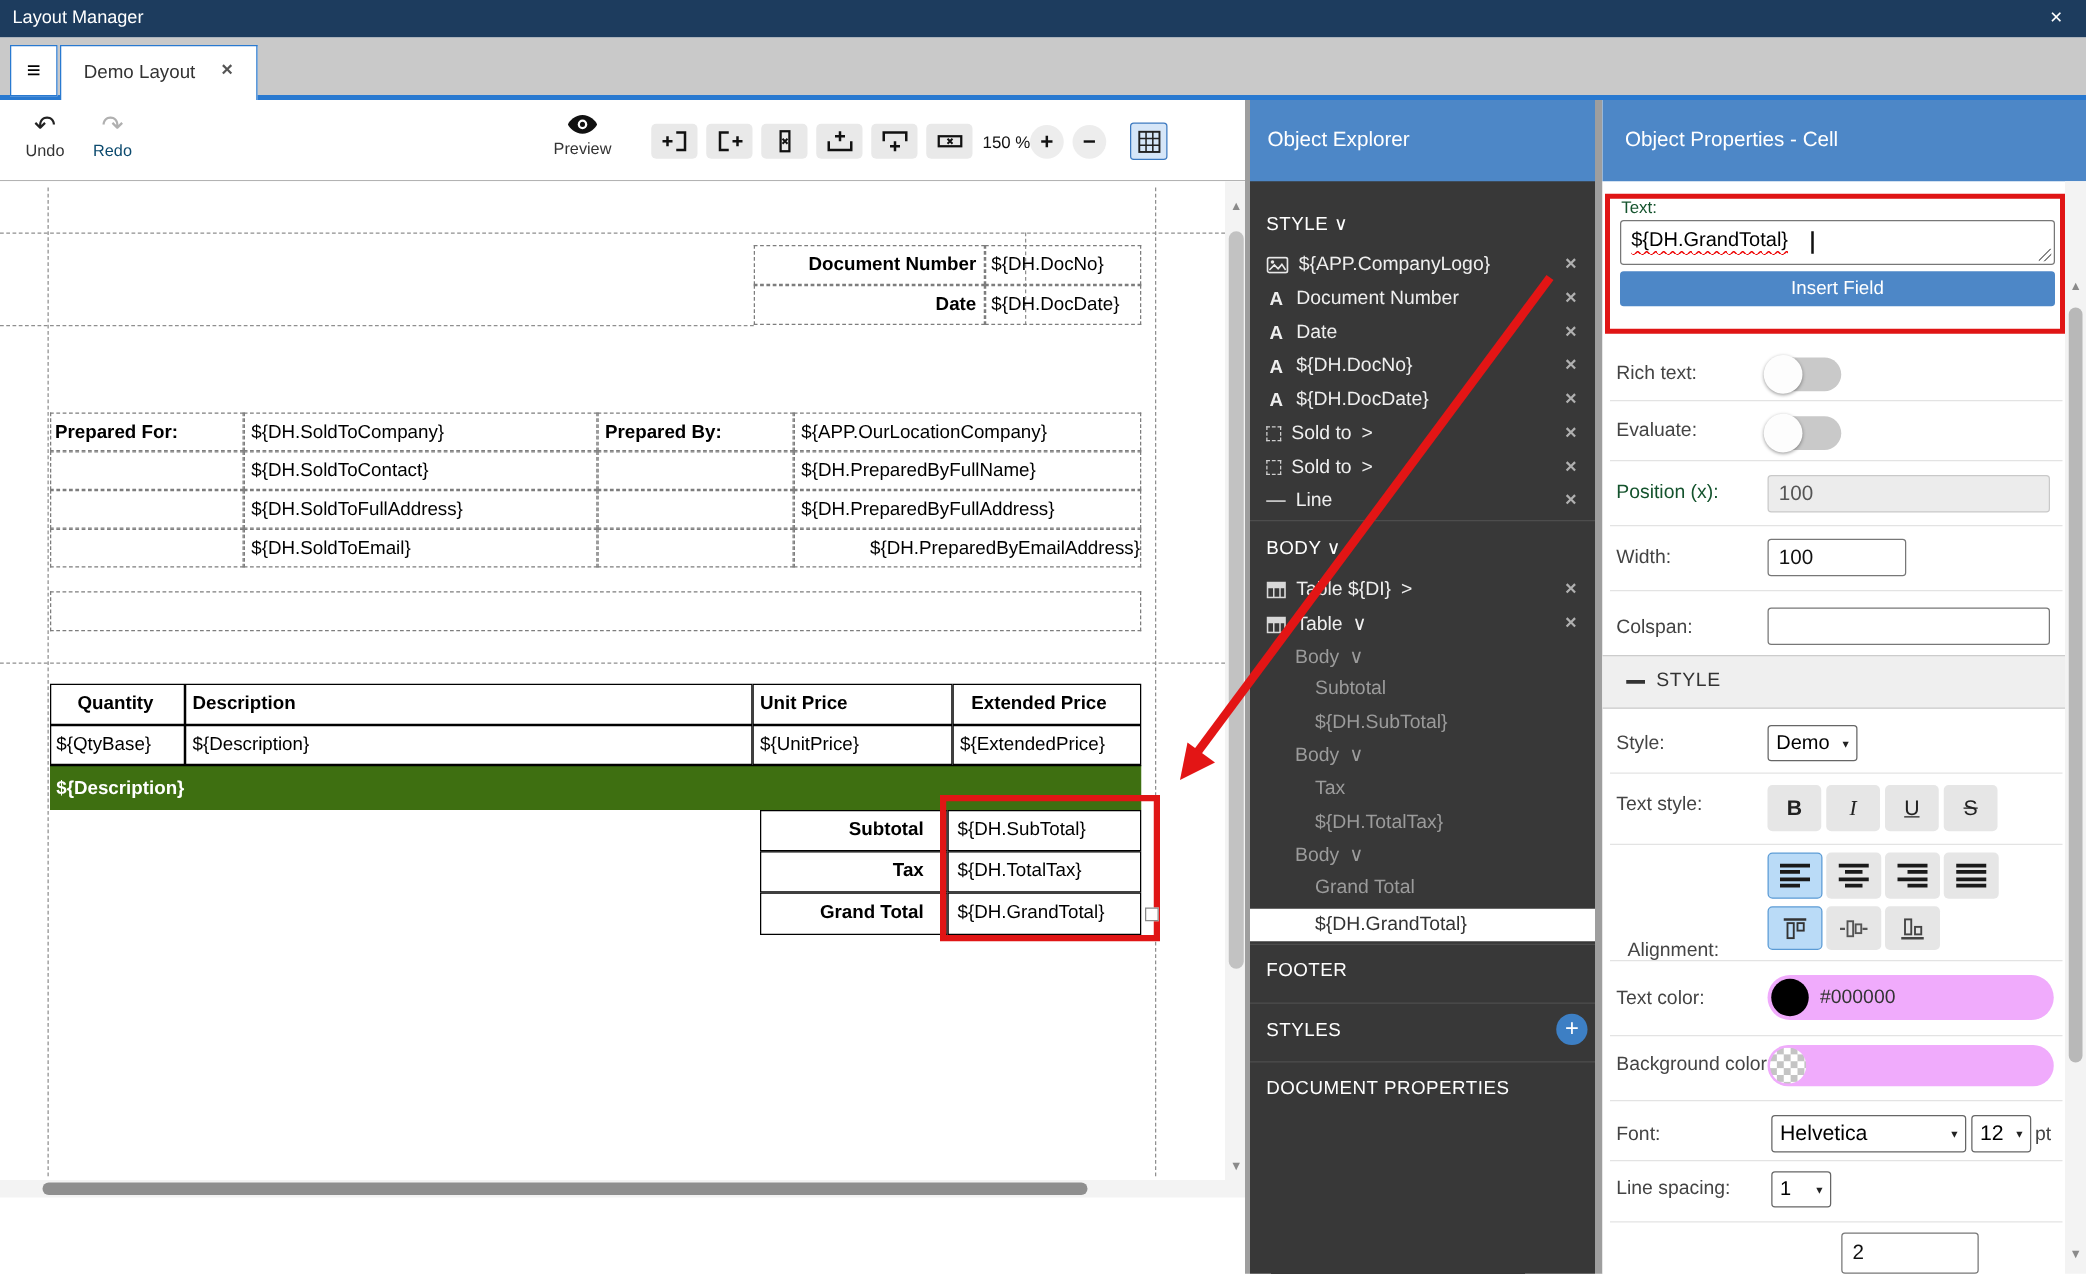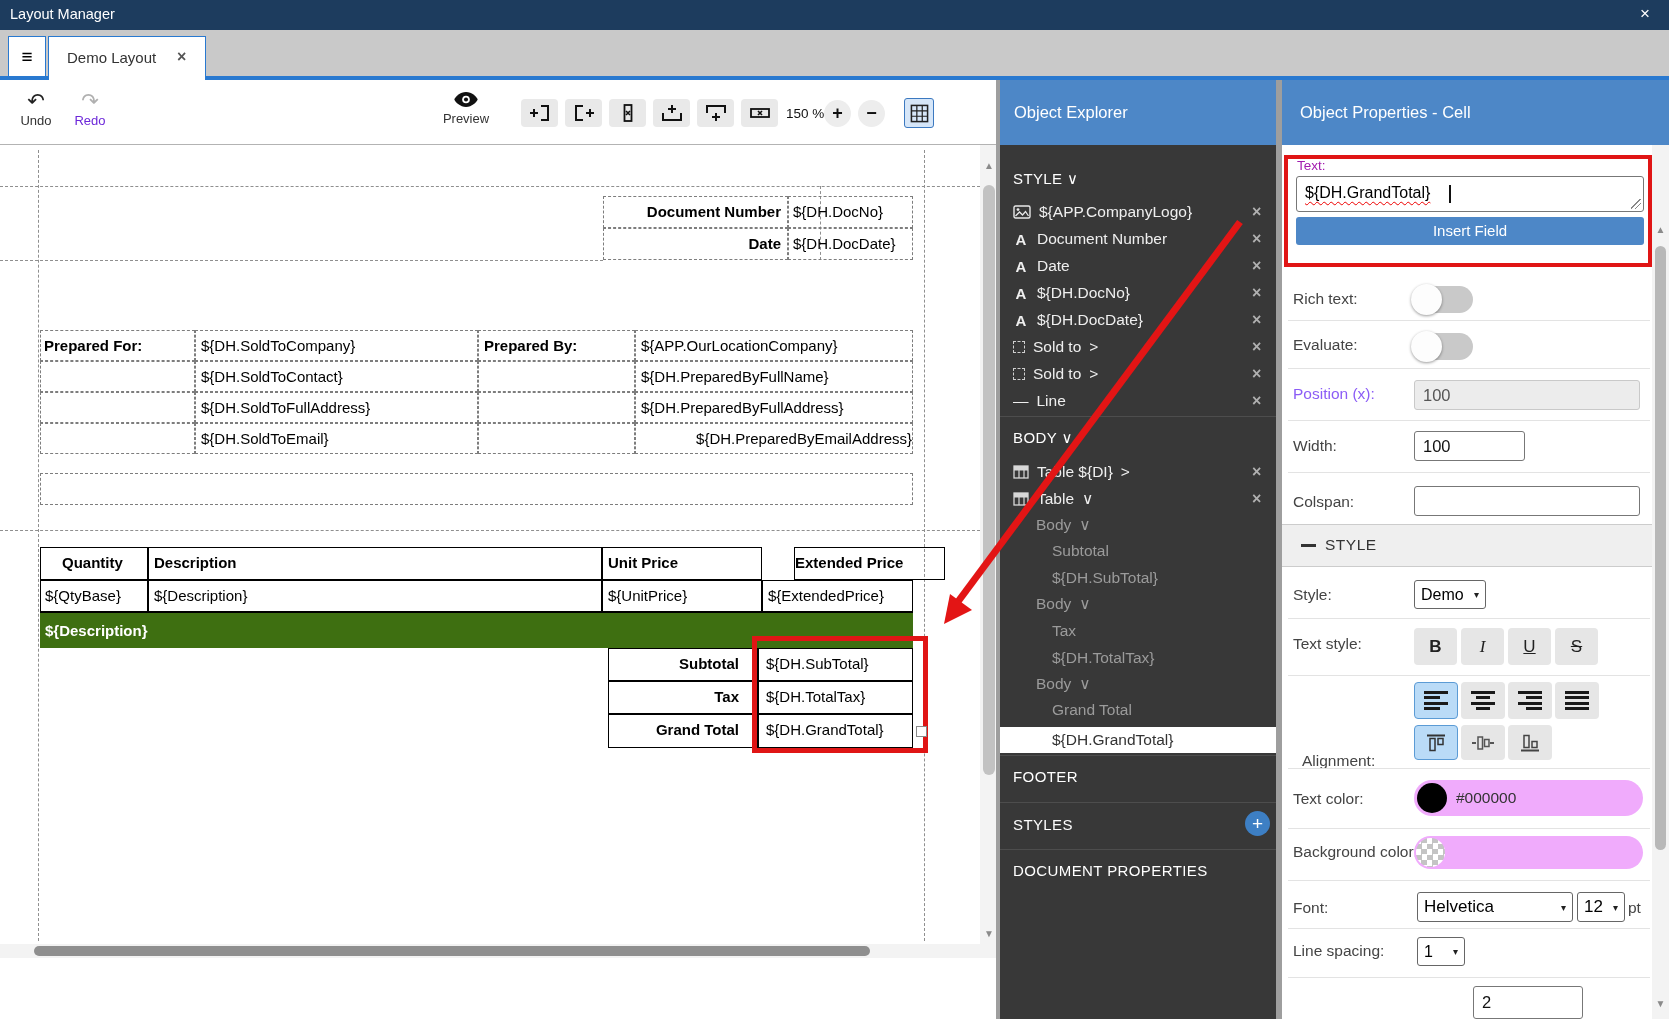--- a/index.html
+++ b/index.html
@@ -113,21 +113,21 @@
   <span class="x">×</span>
 </div>
 
 <div class="abs toolbar"></div>
 <div class="tbtn" style="left:14px; top:92px; width:44px;">
   <span style="font-size:21px; color:#222; line-height:18px;">↶</span>
   <span class="cap">Undo</span>
 </div>
 <div class="tbtn" style="left:68px; top:92px; width:44px;">
   <span style="font-size:21px; color:#b0b0b0; line-height:18px;">↷</span>
-  <span class="cap" style="color:#6d28d9;">Redo</span>
+  <span class="cap" style="color:#0c4a6e;">Redo</span>
 </div>
 <div class="tbtn" style="left:440px; top:91px; width:52px;">
   <span>
     <svg width="26" height="17" viewBox="0 0 24 16">
         <path d="M12 1C6.5 1 2.3 5.2 1 8c1.3 2.8 5.5 7 11 7s9.7-4.2 11-7C21.7 5.2 17.5 1 12 1Z" fill="#111"></path>
         <circle cx="12" cy="8" r="3.6" fill="#fff"></circle>
         <circle cx="12" cy="8" r="1.9" fill="#111"></circle>
       </svg>
   </span>
   <span class="cap">Preview</span>
@@ -228,21 +228,21 @@
 <div class="cell dcell" style="left:40px; top:423px; width:155px; height:31px;"></div>
 <div class="cell dcell" style="left:195px; top:423px; width:283px; height:31px; padding-left:5px;">${DH.SoldToEmail}</div>
 <div class="cell dcell" style="left:478px; top:423px; width:157px; height:31px;"></div>
 <div class="cell dcell" style="left:635px; top:423px; width:278px; height:31px; padding-left:5px;text-align:right;">${DH.PreparedByEmailAddress}</div>
 
 <div class="cell dcell" style="left:40px; top:473px; width:873px; height:32px;"></div>
 
 <div class="cell scell bold" style="left:40px; top:547px; width:108px; height:33px; line-height:30px; padding-left:21px;">Quantity</div>
 <div class="cell scell bold" style="left:148px; top:547px; width:454px; height:33px; line-height:30px; padding-left:5px;">Description</div>
 <div class="cell scell bold" style="left:602px; top:547px; width:160px; height:33px; line-height:30px; padding-left:5px;">Unit Price</div>
-<div class="cell scell bold" style="left:762px; top:547px; width:151px; height:33px; line-height:30px; padding-left:0;margin-left:32px;">Extended Price</div>
+<div class="cell scell bold" style="left:762px; top:547px; width:151px; height:33px; line-height:30px; padding-left:14px;">Extended Price</div>
 
 <div class="cell scell" style="left:40px; top:580px; width:108px; height:32px; line-height:29px; padding-left:4px;">${QtyBase}</div>
 <div class="cell scell" style="left:148px; top:580px; width:454px; height:32px; line-height:29px; padding-left:5px;">${Description}</div>
 <div class="cell scell" style="left:602px; top:580px; width:160px; height:32px; line-height:29px; padding-left:5px;">${UnitPrice}</div>
 <div class="cell scell" style="left:762px; top:580px; width:151px; height:32px; line-height:29px; padding-left:5px;">${ExtendedPrice}</div>
 
 <div class="greenrow" style="left:40px; top:612px; width:873px; height:36px; line-height:36px; padding-left:5px; border-top:1px solid #000;">${Description}</div>
 
 <div class="cell scell bold tr" style="left:608px; top:648px; width:150px; height:33px; padding-right:18px;">Subtotal</div>
 <div class="cell scell" style="left:758px; top:648px; width:155px; height:33px; padding-left:7px;">${DH.SubTotal}</div>
@@ -397,41 +397,41 @@
 <div class="sect" style="left:1013px; top:862px;">
   <span>DOCUMENT PROPERTIES</span>
 </div>
 
 <div class="divider" style="left:1276px; top:80px; width:6px; height:939px;"></div>
 <div class="abs props"></div>
 <div class="panelhead" style="left:1282px; top:80px; width:387px; height:65px;">
   <span style="position:absolute; left:18px; top:23px;">Object Properties - Cell</span>
 </div>
 
-<span class="plabel" style="left:1297px; top:158px; font-size:13.5px; color:#a21caf;">Text:</span>
+<span class="plabel" style="left:1297px; top:158px; font-size:13.5px; color:#14532d;">Text:</span>
 <div class="fieldbox" style="left:1296px; top:176px; width:348px; height:36px;">
   <span class="wavy" style="position:absolute; left:8px; top:7px;">${DH.GrandTotal}</span>
   <span class="caret" style="position:absolute; left:152px; top:8px;"></span>
   <span class="resz"></span>
 </div>
 <div class="insertbtn" style="left:1296px; top:217px; width:348px; height:28px; line-height:28px;">Insert Field</div>
 
 <span class="plabel" style="left:1293px; top:290px;">Rich text:</span>
 <div class="toggle" style="left:1413px; top:286px;">
     <span class="knob"></span>
   </div>
 <div class="psep" style="top:320px;"></div>
 
 <span class="plabel" style="left:1293px; top:336px;">Evaluate:</span>
 <div class="toggle" style="left:1413px; top:333px;">
     <span class="knob"></span>
   </div>
 <div class="psep" style="top:368px;"></div>
 
-<span class="plabel" style="left:1293px; top:385px; color:#8b5cf6;">Position (x):</span>
+<span class="plabel" style="left:1293px; top:385px; color:#14532d;">Position (x):</span>
 <input class="pinput" style="left: 1414px; top: 380px; width: 226px; height: 30px;" disabled="" value="100">
 <div class="psep" style="top:420px;"></div>
 
 <span class="plabel" style="left:1293px; top:437px;">Width:</span>
 <input class="pinput" style="left: 1414px; top: 431px; width: 111px; height: 30px;" value="100">
 <div class="psep" style="top:472px;"></div>
 
 <span class="plabel" style="left:1293px; top:493px;">Colspan:</span>
 <input class="pinput" style="left: 1414px; top: 486px; width: 226px; height: 30px;" value="">
 

